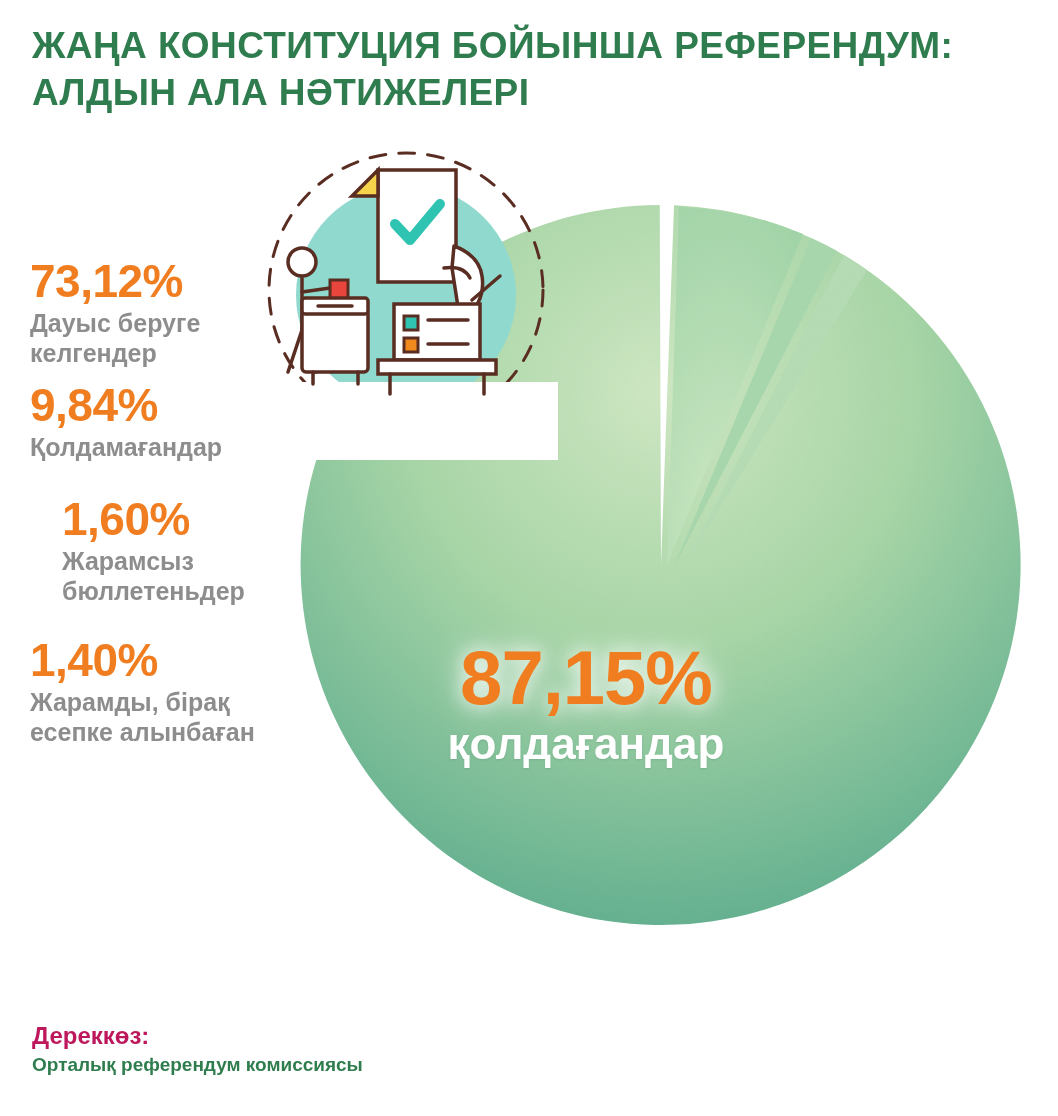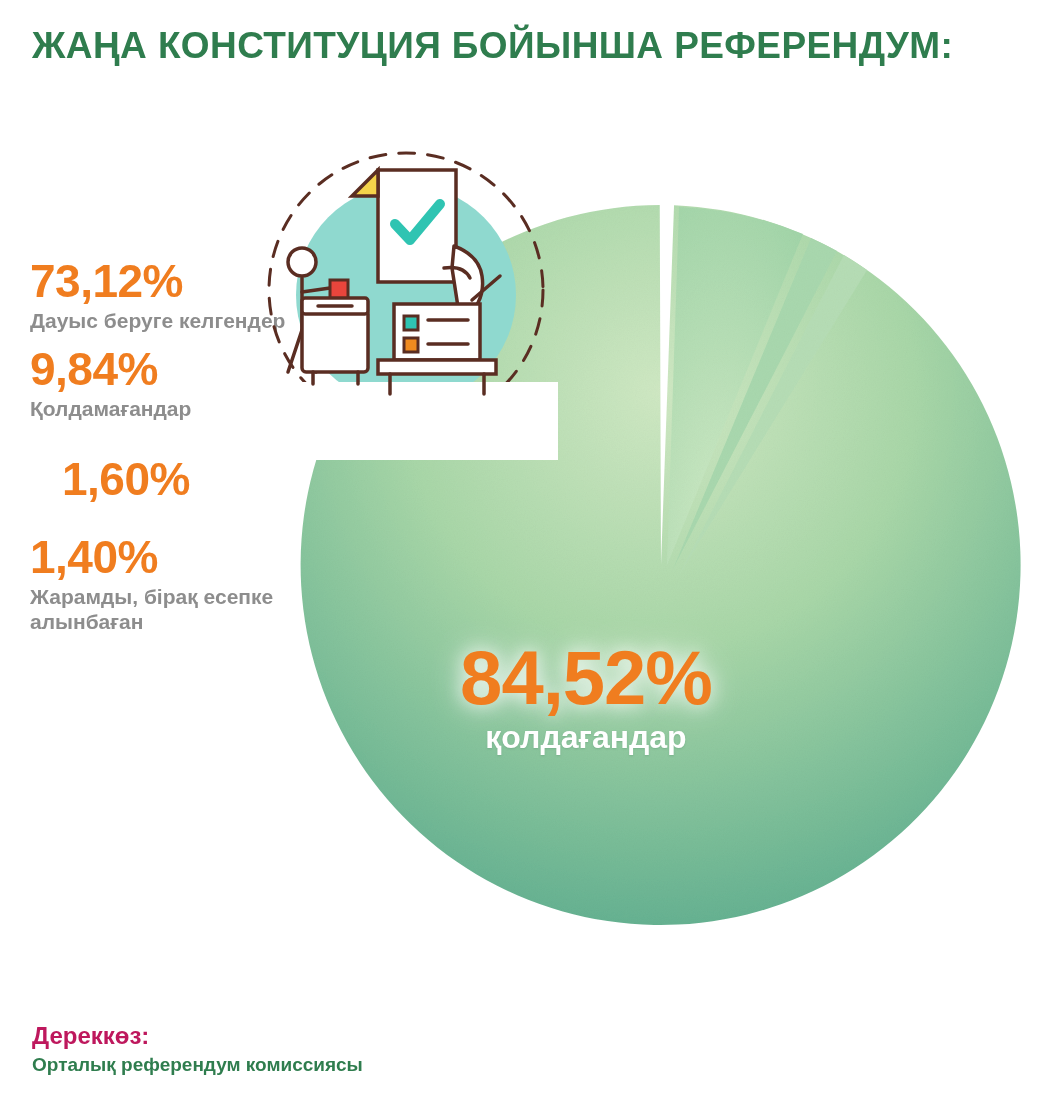--- a/index.html
+++ b/index.html
@@ -46,21 +46,21 @@
     margin-bottom: 26px;
   }
   .stat-value {
     font-size: 46px;
     font-weight: bold;
     color: #f07d1f;
     line-height: 1.04;
     letter-spacing: -0.5px;
   }
   .stat-label {
-    font-size: 21px;
+    font-size: 25px;
     font-weight: bold;
     color: #8d8d8d;
     line-height: 1.22;
     margin-top: 2px;
   }
   .stat-1 { margin-bottom: 13px; }
   .stat-2 { margin-bottom: 34px; }
   .stat-3 { margin-bottom: 30px; margin-left: 32px; }
 
   
@@ -87,21 +87,21 @@
   }
   .pie-center-value {
     font-size: 76px;
     font-weight: bold;
     color: #f07d1f;
     line-height: 1;
     letter-spacing: -1px;
     text-shadow: 0 0 18px rgba(255,255,255,0.85), 0 0 34px rgba(255,255,255,0.7);
   }
   .pie-center-text {
-    font-size: 32px;
+    font-size: 44px;
     font-weight: bold;
     color: #ffffff;
     line-height: 1.1;
     margin-top: 4px;
     text-shadow: 0 1px 2px rgba(90,140,110,0.35);
   }
 
   
   .illustration {
     position: absolute;
@@ -131,36 +131,38 @@
     line-height: 1.35;
   }
 </style>
 </head>
 <body>
 
 <div class="infographic">
 
   <div class="title">
     <span class="title-line">Жаңа Конституция бойынша референдум:</span>
+    <span class="title-line">Алдын ала нәтижелері</span>
   </div>
 
   <div class="stats">
 
     <div class="stat stat-1">
       <div class="stat-value">73,12%</div>
       <div class="stat-label">Дауыс беруге келгендер</div>
     </div>
 
     <div class="stat stat-2">
       <div class="stat-value">9,84%</div>
       <div class="stat-label">Қолдамағандар</div>
     </div>
 
     <div class="stat stat-3">
       <div class="stat-value">1,60%</div>
+      <div class="stat-label">Жарамсыз бюллетеньдер</div>
     </div>
 
     <div class="stat stat-4">
       <div class="stat-value">1,40%</div>
       <div class="stat-label">Жарамды, бірақ есепке алынбаған</div>
     </div>
 
   </div>
 
   <div class="pie-wrap">
@@ -197,21 +199,21 @@
       <g filter="url(#grain)">
         <path d="M 392 384 L 530 53 A 360 360 0 0 1 556 66 Z" fill="#a9d8ae"></path>
       </g>
 
       <g filter="url(#grain)">
         <path d="M 398 390 L 563 70 A 360 360 0 0 1 586 85 Z" fill="#b6ddb5"></path>
       </g>
     </svg>
 
     <div class="pie-center-label" style="position:absolute; left:95px; top:455px; width:420px;">
-      <div class="pie-center-value">84,52%</div>
+      <div class="pie-center-value">87,15%</div>
       <div class="pie-center-text">қолдағандар</div>
     </div>
   </div>
 
   <div class="illustration">
     <svg viewBox="0 0 310 310" width="310" height="310">
 
       <circle cx="148" cy="145" r="110" fill="#8fd9cf"></circle>
 
       <circle cx="148" cy="140" r="137" fill="none" stroke="#5a2d22" stroke-width="3" stroke-dasharray="16 13" stroke-linecap="round"></circle>

